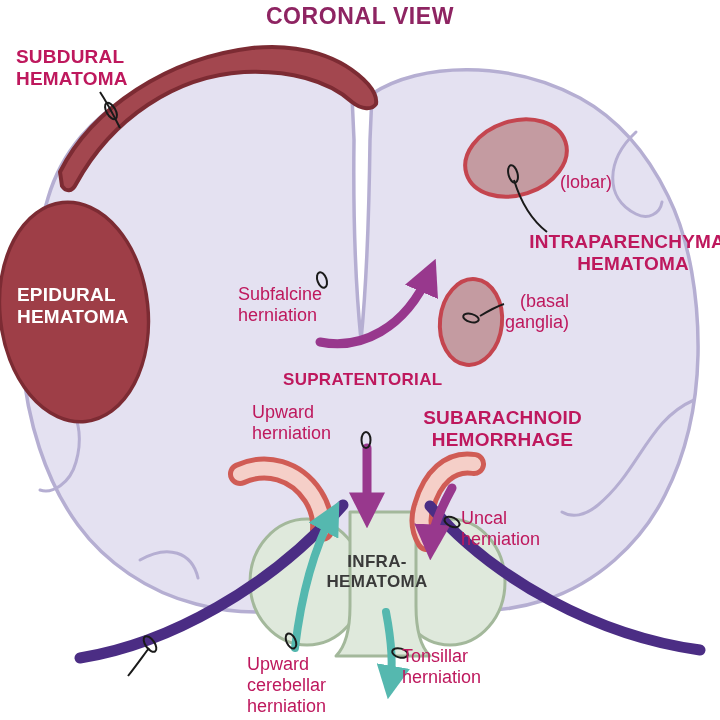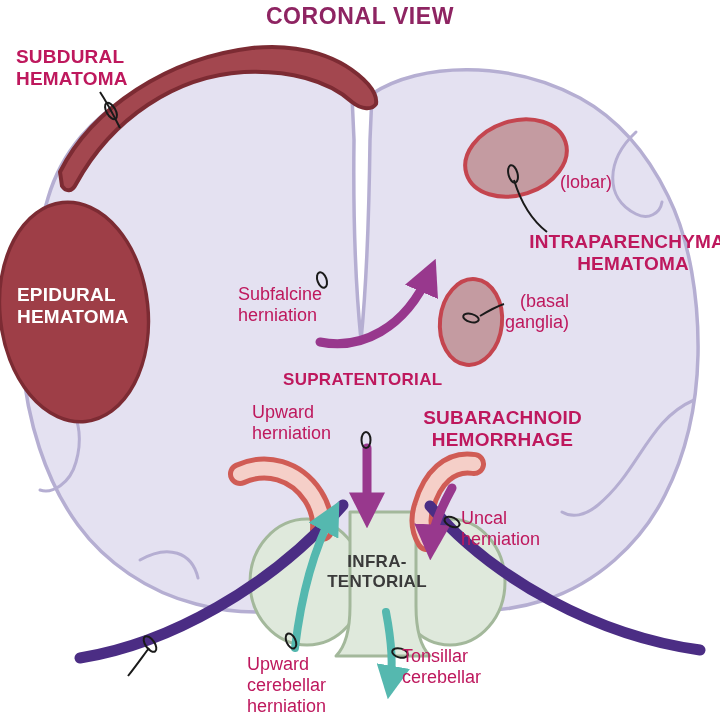--- a/index.html
+++ b/index.html
@@ -145,23 +145,23 @@
   <div class="label" style="left:252px;top:402px;">Upward
 herniation</div>
 
   <div class="label caps center" style="left:420px;top:407px;width:165px;">SUBARACHNOID
 HEMORRHAGE</div>
 
   <div class="label" style="left:461px;top:508px;">Uncal
 herniation</div>
 
   <div class="label big-caps center" style="left:292px;top:552px;width:170px;color:#3a3a3a;">INFRA-
-TENTORIAL</div>
+HEMATOMA</div>
 
   <div class="label" style="left:247px;top:646px;margin-top:8px;">Upward
 cerebellar
 herniation</div>
 
   <div class="label" style="left:402px;top:646px;">Tonsillar
-cerebellar</div>
+herniation</div>
 
 
 </div>
 
 </body></html>

